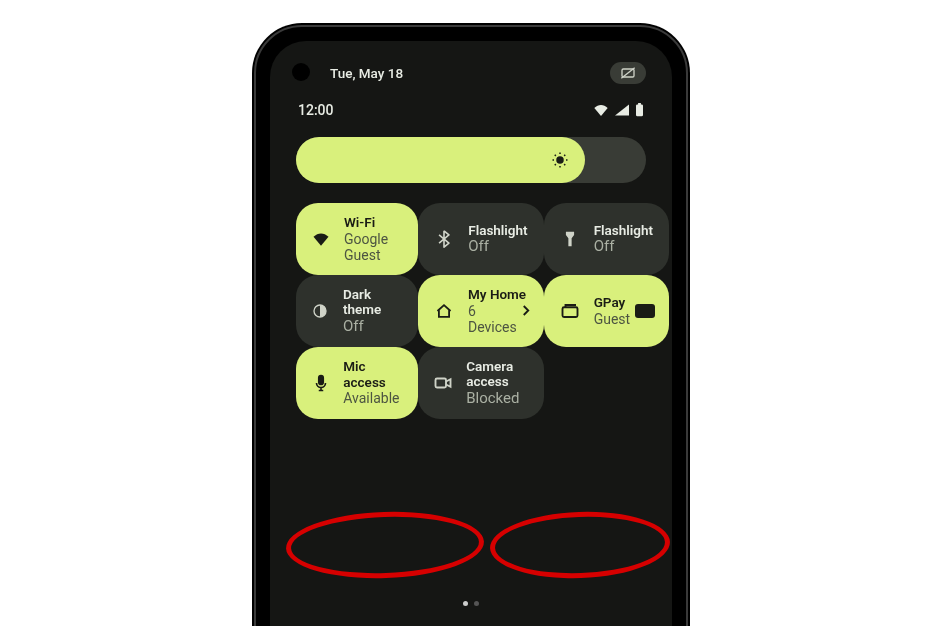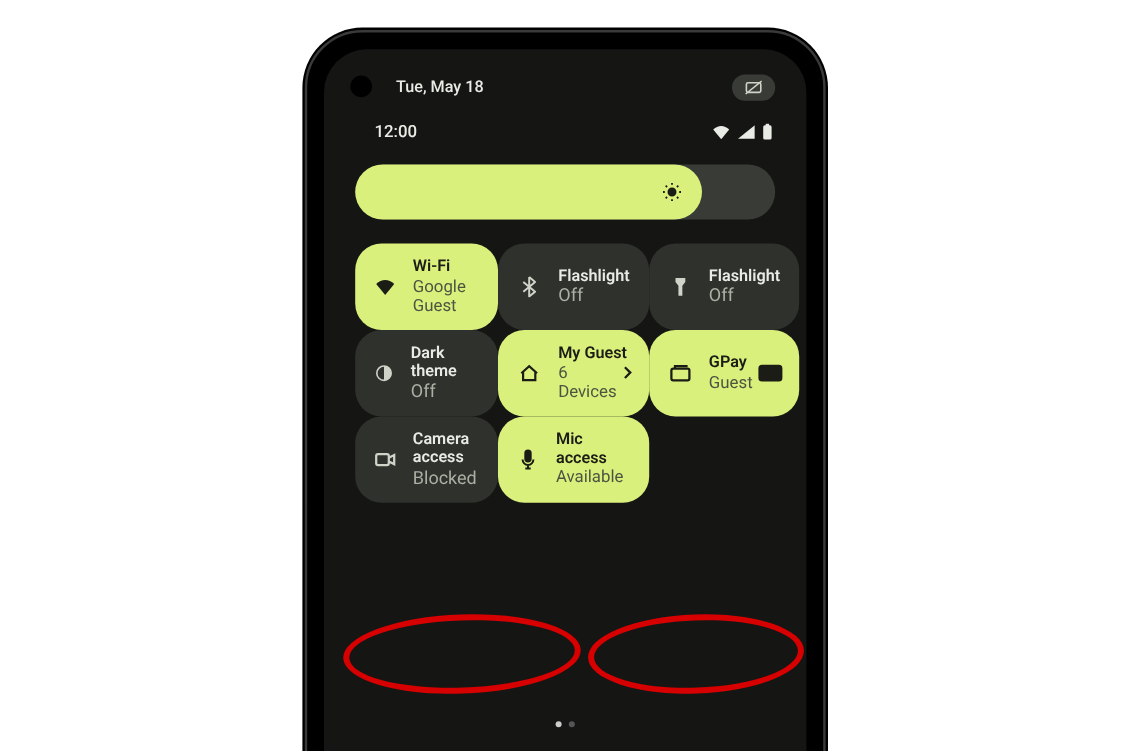--- a/index.html
+++ b/index.html
@@ -44,21 +44,21 @@
     position:absolute; left:0; right:0; top:20px; height:24px;
     display:flex; align-items:center; justify-content:space-between;
     padding:0 26px 0 60px; color:var(--text-light); font-size:13.5px; font-weight:500;
   }
   .chip{
     background:#393c36; border-radius:12px; padding:4px 10px; display:flex; align-items:center; justify-content:center;
   }
   .time-row{
     position:absolute; left:0; right:0; top:58px; height:22px;
     display:flex; align-items:center; justify-content:space-between;
-    padding:0 28px; color:var(--text-light); font-size:14px; font-weight:500;margin-left:14px;
+    padding:0 28px; color:var(--text-light); font-size:14px; font-weight:500;
   }
   .status-icons{display:flex;gap:6px;align-items:center;}
 
   .slider{
     position:absolute; left:26px; right:26px; top:96px; height:46px;
     background:#393c36; border-radius:23px;
   }
   .slider-fill{
     position:absolute; left:0; top:0; bottom:0; width:78%;
     background:var(--accent); border-radius:23px;
@@ -204,21 +204,21 @@
           </div>
         </div>
 
         <div class="tile on">
           <span class="ico">
             <svg width="18" height="16" viewBox="0 0 24 22" fill="none" stroke="#1a1c15" stroke-width="2.5">
                 <path d="M3 11 L12 3 L21 11 M5 10v9h14v-9"></path>
               </svg>
           </span>
           <div class="labels">
-            <span class="title">My Guest</span>
+            <span class="title">My Home</span>
             <span class="sub">6 Devices</span>
           </div>
           <span class="chev">
             <svg width="8" height="12" viewBox="0 0 10 16" fill="none" stroke="#1a1c15" stroke-width="2.5">
                 <path d="M2 2 L8 8 L2 14"></path>
               </svg>
           </span>
         </div>
 
         <div class="tile on">
@@ -228,46 +228,46 @@
                 <path d="M6 5 V2 h14"></path>
               </svg>
           </span>
           <div class="labels">
             <span class="title">GPay</span>
             <span class="sub">Guest</span>
           </div>
           <span class="card-chip"></span>
         </div>
 
+        <div class="tile on">
+          <span class="ico">
+            <svg width="14" height="18" viewBox="0 0 18 24" fill="none" stroke="#1a1c15" stroke-width="2.2">
+                <rect x="6" y="2" width="6" height="12" rx="3" fill="#1a1c15"></rect>
+                <path d="M3 12a6 6 0 0 0 12 0 M9 18v4 M6 22h6"></path>
+              </svg>
+          </span>
+          <div class="labels">
+            <span class="title">Mic access</span>
+            <span class="sub">Available</span>
+          </div>
+        </div>
+
         <div class="tile off">
           <span class="ico">
             <svg width="18" height="14" viewBox="0 0 24 18" fill="none" stroke="#cfd3c8" stroke-width="2.5">
                 <rect x="2" y="3" width="14" height="12" rx="2"></rect>
                 <path d="M16 7 L22 4 V14 L16 11"></path>
               </svg>
           </span>
           <div class="labels">
             <span class="title">Camera access</span>
             <span class="sub">Blocked</span>
           </div>
         </div>
 
-        <div class="tile on">
-          <span class="ico">
-            <svg width="14" height="18" viewBox="0 0 18 24" fill="none" stroke="#1a1c15" stroke-width="2.2">
-                <rect x="6" y="2" width="6" height="12" rx="3" fill="#1a1c15"></rect>
-                <path d="M3 12a6 6 0 0 0 12 0 M9 18v4 M6 22h6"></path>
-              </svg>
-          </span>
-          <div class="labels">
-            <span class="title">Mic access</span>
-            <span class="sub">Available</span>
-          </div>
-        </div>
-
       </div>
 
       <div class="dots">
         <div class="dot active"></div>
         <div class="dot"></div>
       </div>
 
     </div>
   </div>
 

